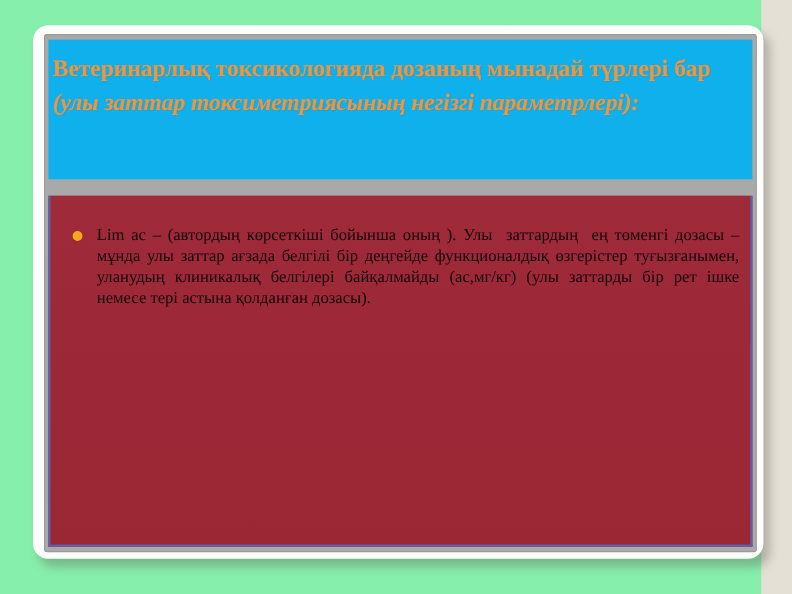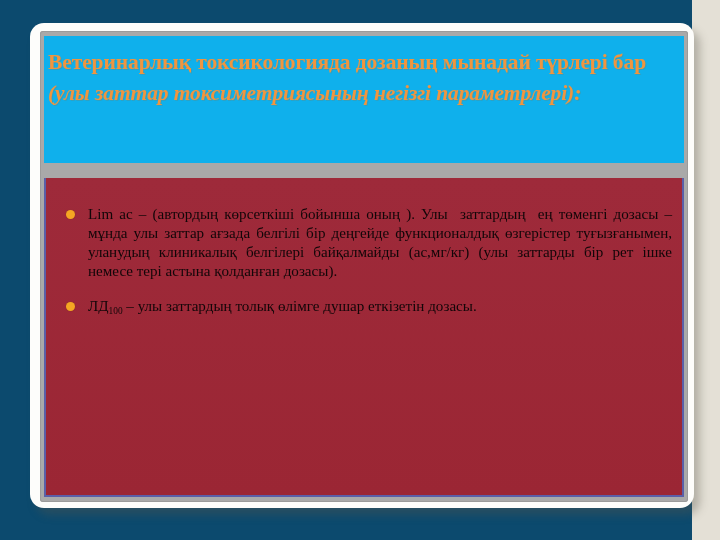--- a/index.html
+++ b/index.html
@@ -11,21 +11,21 @@
     height: 540px;
     overflow: hidden;
     background: #e4e0d6;
     font-family: "Liberation Serif", serif;
   }
 
   #slide {
     position: relative;
     width: 692px;
     height: 540px;
-    background: #0c4a6e;
+    background: #86efac;
     text-decoration: underline;
   }
 
   
   #card-frame {
     position: absolute;
     left: 30px;
     top: 23px;
     width: 664px;
     height: 485px;
@@ -147,24 +147,18 @@
 
       <li>
         <span class="dot"></span>
         <span class="txt">
           <span>Lim ас</span> – (автордың көрсеткіші бойынша оның ). Улы&nbsp; заттардың&nbsp; ең төменгі дозасы – мұнда улы заттар ағзада белгілі бір деңгейде функционалдық өзгерістер туғызғанымен, уланудың клиникалық белгілері байқалмайды (ас,мг/кг) (улы заттарды бір рет ішке немесе тері астына қолданған дозасы).
         </span>
       </li>
 
 
 
-      <li>
-        <span class="dot"></span>
-        <span class="txt">
-          <span>ЛД<sub>100</sub></span> – улы заттардың толық өлімге душар еткізетін дозасы.
-        </span>
-      </li>
 
 
     </ul>
   </div>
 
 </div>
 
 </body></html>

